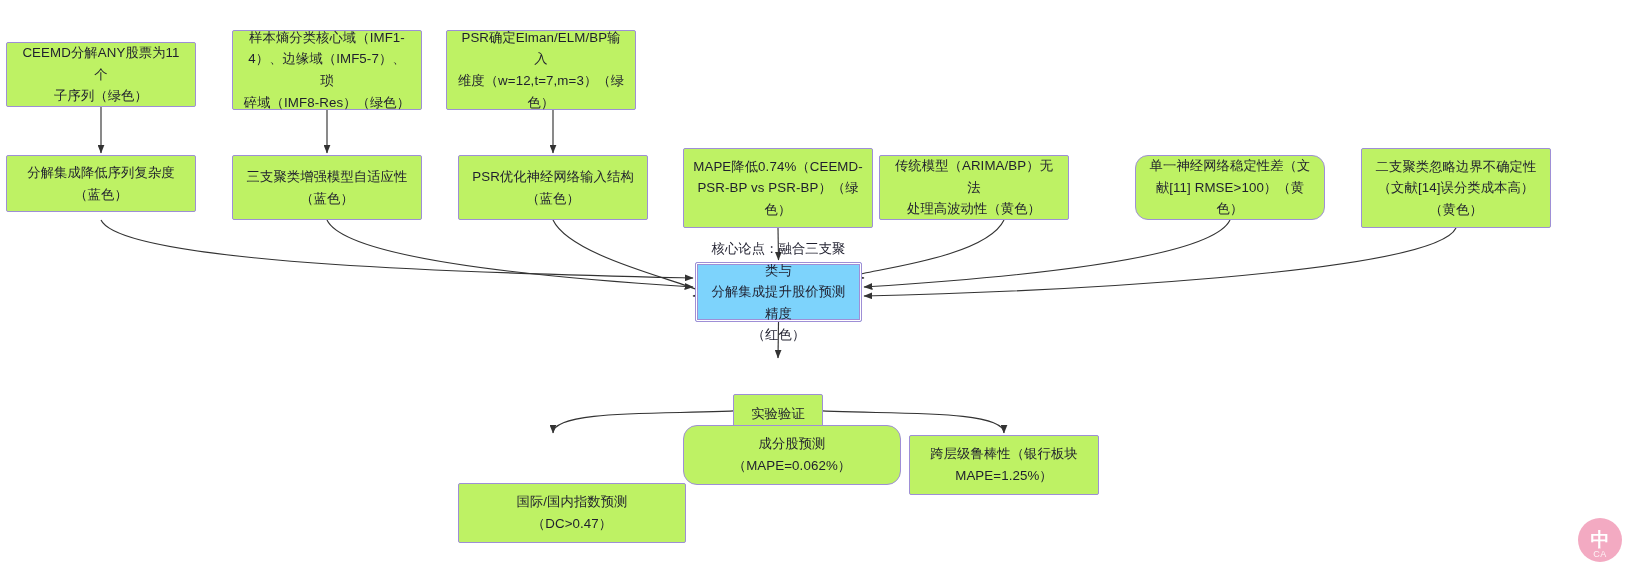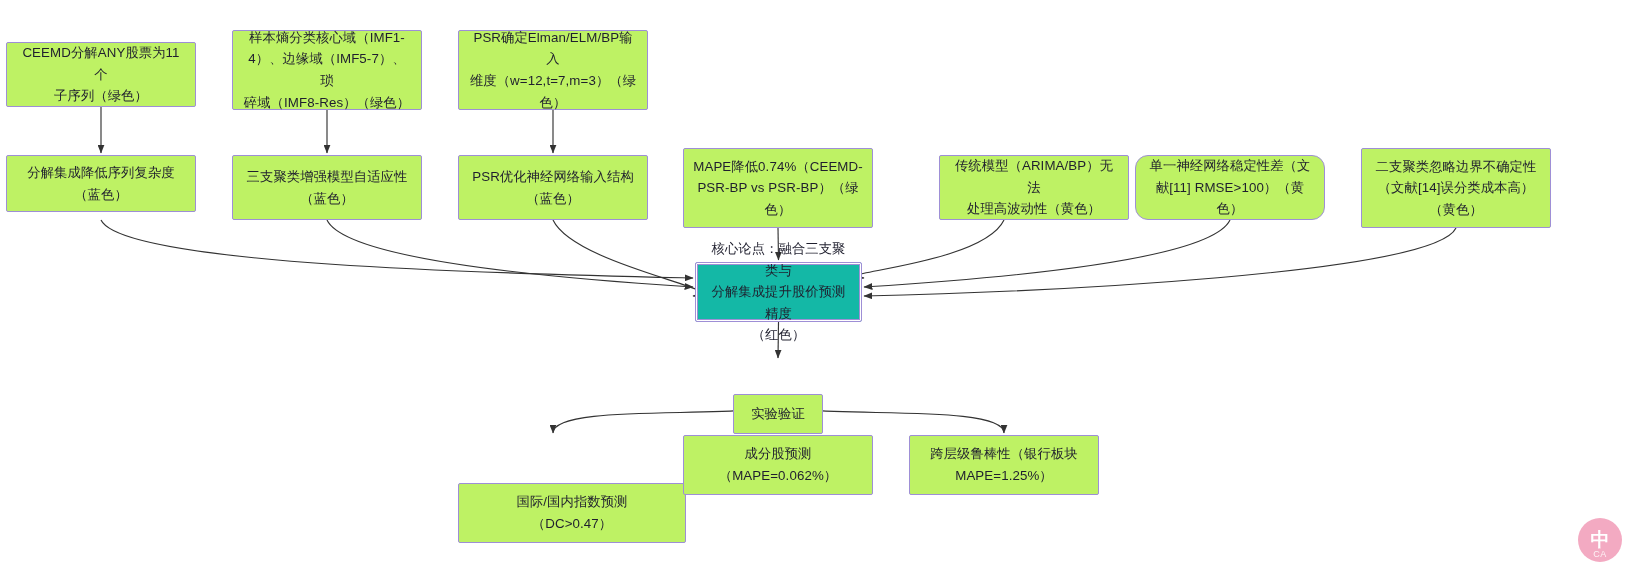--- a/index.html
+++ b/index.html
@@ -45,21 +45,21 @@
   }
   .node .txt {
     display: block;
     width: 100%;
     white-space: pre-line;
   }
   
   .node.core {
     border: 1px solid #9E8FD6;
     box-shadow: 0 0 0 1px #ffffff inset, 0 0 0 2px #9E8FD6 inset;
-    background: #14b8a6;
+    background: #7dd3fc;
     padding: 4px 11px;
   }
   .watermark {
     position: absolute;
     width: 44px;
     height: 44px;
     border-radius: 50%;
     background: #F3A6BF;
     display: flex;
     align-items: center;
@@ -110,21 +110,21 @@
 
   <div class="node" style="left: 6px; top: 42px; width: 190px; height: 65px;">
     <span class="txt">CEEMD分解ANY股票为11个
 子序列（绿色）</span>
   </div>
   <div class="node" style="left: 232px; top: 30px; width: 190px; height: 80px;">
     <span class="txt">样本熵分类核心域（IMF1-
 4）、边缘域（IMF5-7）、琐
 碎域（IMF8-Res）（绿色）</span>
   </div>
-  <div class="node" style="left: 458px; top: 30px; width: 190px; height: 80px;">
+  <div class="node" style="left: 446px; top: 30px; width: 190px; height: 80px;">
     <span class="txt">PSR确定Elman/ELM/BP输入
 维度（w=12,t=7,m=3）（绿
 色）</span>
   </div>
 
   <div class="node" style="left: 6px; top: 155px; width: 190px; height: 57px;">
     <span class="txt">分解集成降低序列复杂度
 （蓝色）</span>
   </div>
   <div class="node" style="left: 232px; top: 155px; width: 190px; height: 65px;">
@@ -134,21 +134,21 @@
   <div class="node" style="left: 458px; top: 155px; width: 190px; height: 65px;">
     <span class="txt">PSR优化神经网络输入结构
 （蓝色）</span>
   </div>
 
   <div class="node" style="left: 683px; top: 148px; width: 190px; height: 80px;">
     <span class="txt">MAPE降低0.74%（CEEMD-
 PSR-BP vs PSR-BP）（绿
 色）</span>
   </div>
-  <div class="node" style="left: 939px; top: 155px; width: 190px; height: 65px;">
+  <div class="node" style="left: 879px; top: 155px; width: 190px; height: 65px;">
     <span class="txt">传统模型（ARIMA/BP）无法
 处理高波动性（黄色）</span>
   </div>
   <div class="node" style="left: 1135px; top: 155px; width: 190px; height: 65px; border-radius: 13px;">
     <span class="txt">单一神经网络稳定性差（文
 献[11] RMSE&gt;100）（黄色）</span>
   </div>
   <div class="node" style="left: 1361px; top: 148px; width: 190px; height: 80px;">
     <span class="txt">二支聚类忽略边界不确定性
 （文献[14]误分类成本高）
@@ -162,21 +162,21 @@
   </div>
 
   <div class="node" style="left: 733px; top: 360px; width: 90px; height: 40px; margin-top: 34px;">
     <span class="txt">实验验证</span>
   </div>
 
   <div class="node" style="left: 458px; top: 435px; width: 228px; height: 60px; margin-top: 48px;">
     <span class="txt">国际/国内指数预测
 （DC&gt;0.47）</span>
   </div>
-  <div class="node" style="left: 683px; top: 435px; width: 190px; height: 60px;">
+  <div class="node" style="left: 683px; top: 425px; width: 218px; height: 60px; border-radius: 14px;">
     <span class="txt">成分股预测
 （MAPE=0.062%）</span>
   </div>
   <div class="node" style="left: 909px; top: 435px; width: 190px; height: 60px;">
     <span class="txt">跨层级鲁棒性（银行板块
 MAPE=1.25%）</span>
   </div>
 
   <div class="watermark" style="left: 1578px; top: 518px; width: 44px; height: 44px; background: rgb(243, 166, 191);">
     <span>中</span>

